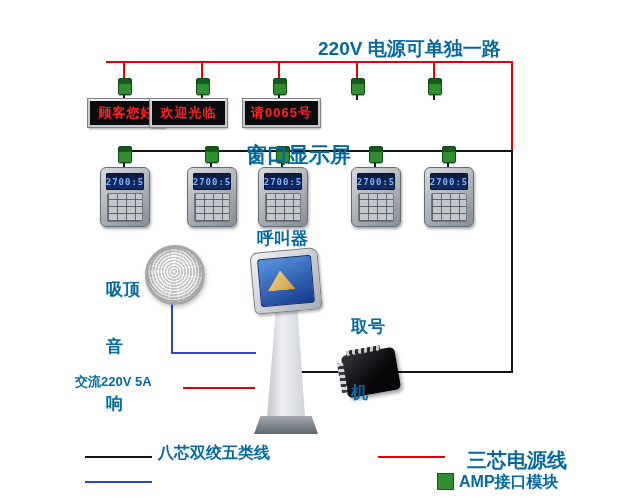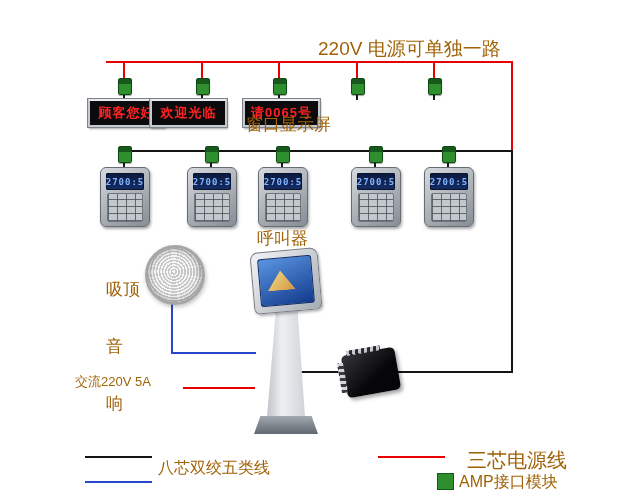--- a/index.html
+++ b/index.html
@@ -96,21 +96,21 @@
   }
   .amp-module::before {
     content:""; position:absolute; left:-5px; top:7px; width:6px; height:30px;
     background:repeating-linear-gradient(180deg,#d2d6da 0 3px, #3a3a3e 3px 6px);
   }
   .amp-module::after {
     content:""; position:absolute; left:6px; top:-4px; width:34px; height:5px;
     background:repeating-linear-gradient(90deg,#c7cbd0 0 3px, #2a2a2e 3px 6px);
   }
   
-  .label { position:absolute; z-index:5; color:#a16207; font-weight:normal; white-space:pre; }
+  .label { position:absolute; z-index:5; color:#0369a1; font-weight:bold; white-space:pre; }
   .label span { display:block; }
   
   .leg-swatch {
     position:absolute; z-index:3; left:437px; top:473px; width:15px; height:15px;
     background:var(--amp-module-green,#2f8f2f); border:1px solid #14591a;
   }
 </style>
 </head>
 <body>
 
@@ -202,30 +202,34 @@
     <div class="kiosk-neck"></div>
     <div class="kiosk-base"></div>
     <div class="kiosk-head">
       <div class="kiosk-screen"></div>
     </div>
   </div>
 
   <div class="amp-module"></div>
 
   <div class="label" style="left:318px;top:36px;font-size:19px;">220V 电源可单独一路</div>
-  <div class="label" style="left:246px;top:113px;font-size:17px;">窗口显示屏</div>
+  <div class="label" style="left:246px;top:141px;font-size:21px;">窗口显示屏</div>
   <div class="label" style="left:257px;top:227px;font-size:17px;">呼叫器</div>
   <div class="label" style="left:106px;top:242px;font-size:17px;line-height:19px;">
     <span>吸顶</span>
     <span>音</span>
     <span>响</span>
   </div>
+  <div class="label" style="left:351px;top:272px;font-size:17px;line-height:22px;">
+    <span>取号</span>
+    <span>机</span>
+  </div>
   <div class="label" style="left:75px;top:373px;font-size:13px;">交流220V 5A</div>
 
   <div class="ln blk" style="left:85px;top:456px;width:67px;height:2px;"></div>
-  <div class="label" style="left:158px;top:458px;font-size:16px;">八芯双绞五类线</div>
+  <div class="label" style="left:158px;top:443px;font-size:16px;">八芯双绞五类线</div>
   <div class="ln red" style="left:378px;top:456px;width:67px;height:2px;"></div>
   <div class="label" style="left:467px;top:447px;font-size:20px;">三芯电源线</div>
   <div class="ln blu" style="left:85px;top:481px;width:67px;height:2px;"></div>
   <div class="leg-swatch"></div>
   <div class="label" style="left:459px;top:472px;font-size:16px;">AMP接口模块</div>
 
 </div>
 
 </body></html>

